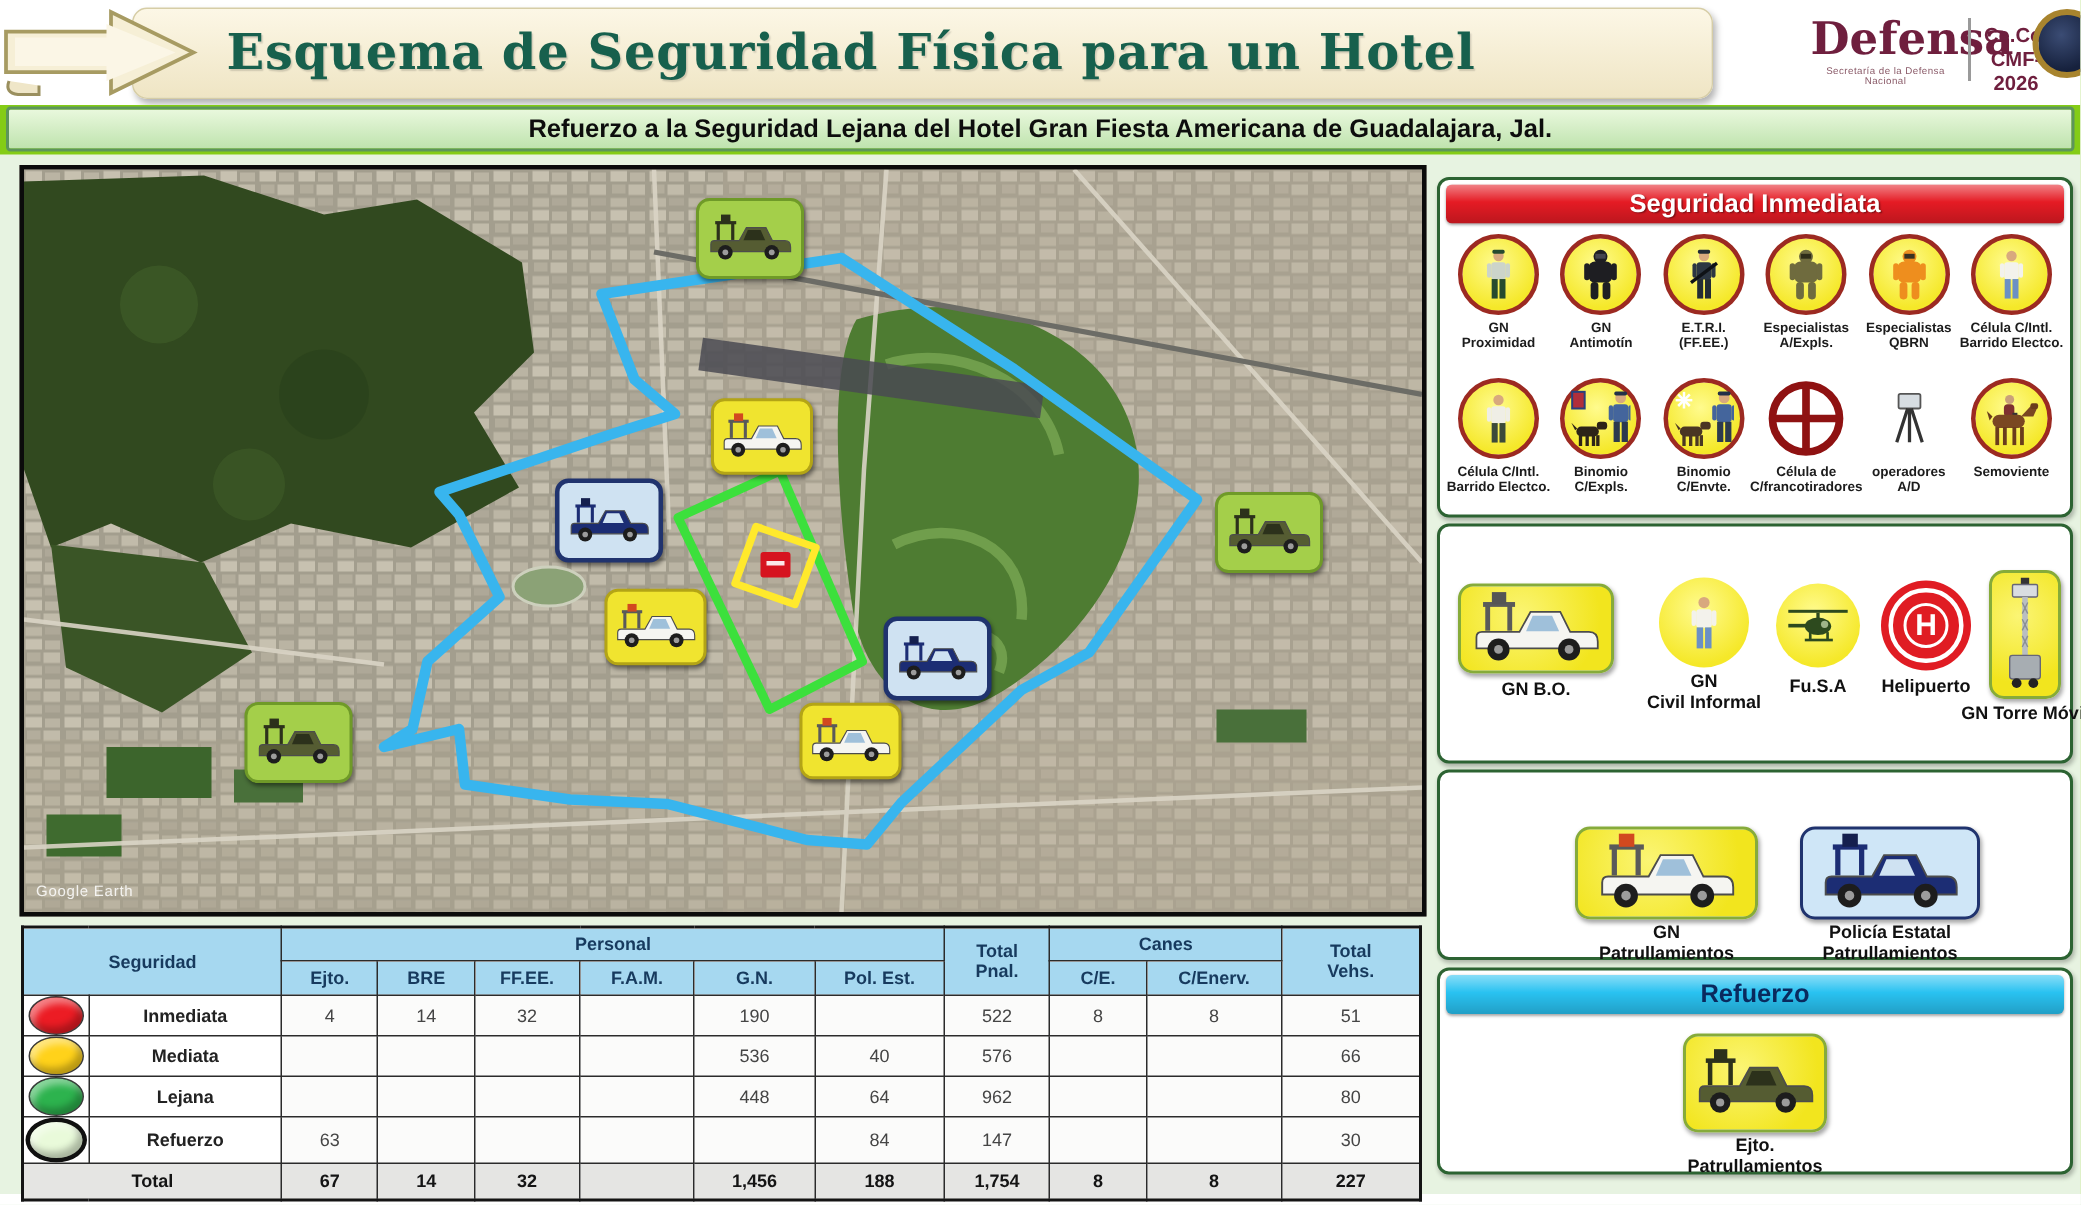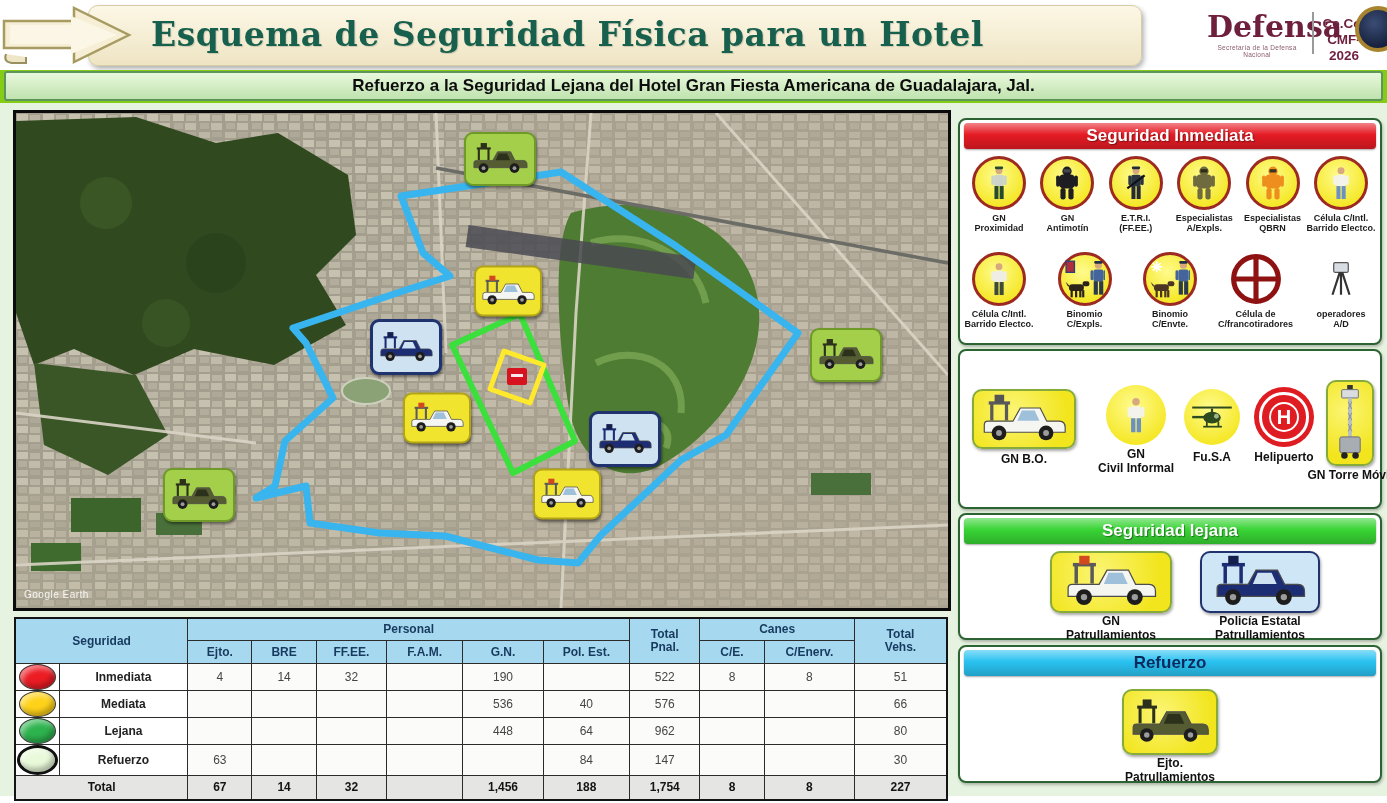--- a/index.html
+++ b/index.html
@@ -385,20 +385,38 @@
       <div class="ico-cell">
         <div class="disc no-disc">
           <svg width="34" height="40" viewBox="0 0 28 30">
               <rect x="8" y="1.5" width="12" height="8" rx="1" fill="#d7dde2" stroke="#555" stroke-width="1"></rect>
               <path d="M13 9.5 L7 28 M15 9.5 L21 28 M14 9.5 V28" stroke="#333" stroke-width="1.8" fill="none"></path>
             </svg>
         </div>
           <div class="ico-label">operadores
 A/D</div>
         </div>
+      <div class="ico-cell">
+        <div class="disc">
+          <svg width="38" height="38" viewBox="0 0 30 30">
+              <circle cx="14" cy="5" r="2.4" fill="#caa07a"></circle>
+              <rect x="11" y="7.5" width="5.5" height="6.5" rx="2" fill="#7e3030"></rect>
+              <rect x="15.5" y="12" width="2.6" height="7" fill="#333"></rect>
+              <rect x="5" y="13" width="17" height="7" rx="3.5" fill="#7a4722"></rect>
+              <path d="M20 14 L25.5 8 L28.5 9.5 L26.5 14 Z" fill="#7a4722"></path>
+              <rect x="25" y="7" width="4" height="3" rx="1" fill="#6a3c1c"></rect>
+              <path d="M5 14 L2 11 L3.5 16 Z" fill="#6a3c1c"></path>
+              <rect x="6.5" y="19.5" width="2" height="9.5" fill="#6a3c1c"></rect>
+              <rect x="10.5" y="19.5" width="2" height="9.5" fill="#6a3c1c"></rect>
+              <rect x="15.5" y="19.5" width="2" height="9.5" fill="#6a3c1c"></rect>
+              <rect x="19.5" y="19.5" width="2" height="9.5" fill="#6a3c1c"></rect>
+            </svg>
+        </div>
+          <div class="ico-label">Semoviente</div>
+        </div>
     </div>
   </div>
 
   <div class="panel" style="top:349px;height:160px">
     <div class="vbadge vbadge-yellow" style="left:12px;top:38px;width:104px;height:60px">
       <svg width="90" height="50" viewBox="0 0 60 34" class="truck-gn" style="--top:#555">
           <use href="#sym-truck"></use>
         </svg>
       </div>
     <div class="vlabel" style="left:12px;top:102px;width:104px">GN B.O.</div>
@@ -436,21 +454,20 @@
           <path d="M13 18 L17 26 M17 18 L13 26 M13 30 L17 38 M17 30 L13 38 M13 42 L17 50 M17 42 L13 50" stroke="#8a8f94" stroke-width="1"></path>
           <rect x="4" y="56" width="22" height="17" rx="2" fill="#a7adb2" stroke="#667" stroke-width="1"></rect>
           <circle cx="9" cy="76" r="3.5" fill="#222"></circle>
           <circle cx="21" cy="76" r="3.5" fill="#222"></circle>
         </svg>
       </div>
     <div class="vlabel" style="left:336px;top:118px;width:108px">GN Torre Móvil</div>
   </div>
 
   <div class="panel" style="top:513px;height:127px">
-    <div class="panel-head head-light" style="background-color: rgb(56, 212, 52);">Seguridad lejana</div>
     <div class="vbadge vbadge-yellow" style="left:90px;top:36px;width:122px;height:62px">
       <svg width="104" height="54" viewBox="0 0 60 34" class="truck-gn">
           <use href="#sym-truck"></use>
         </svg>
       </div>
     <div class="vlabel" style="left:90px;top:100px;width:122px">GN
 Patrullamientos</div>
     <div class="vbadge vbadge-blue" style="left:240px;top:36px;width:120px;height:62px">
       <svg width="102" height="54" viewBox="0 0 60 34" class="truck-police">
           <use href="#sym-truck"></use>

